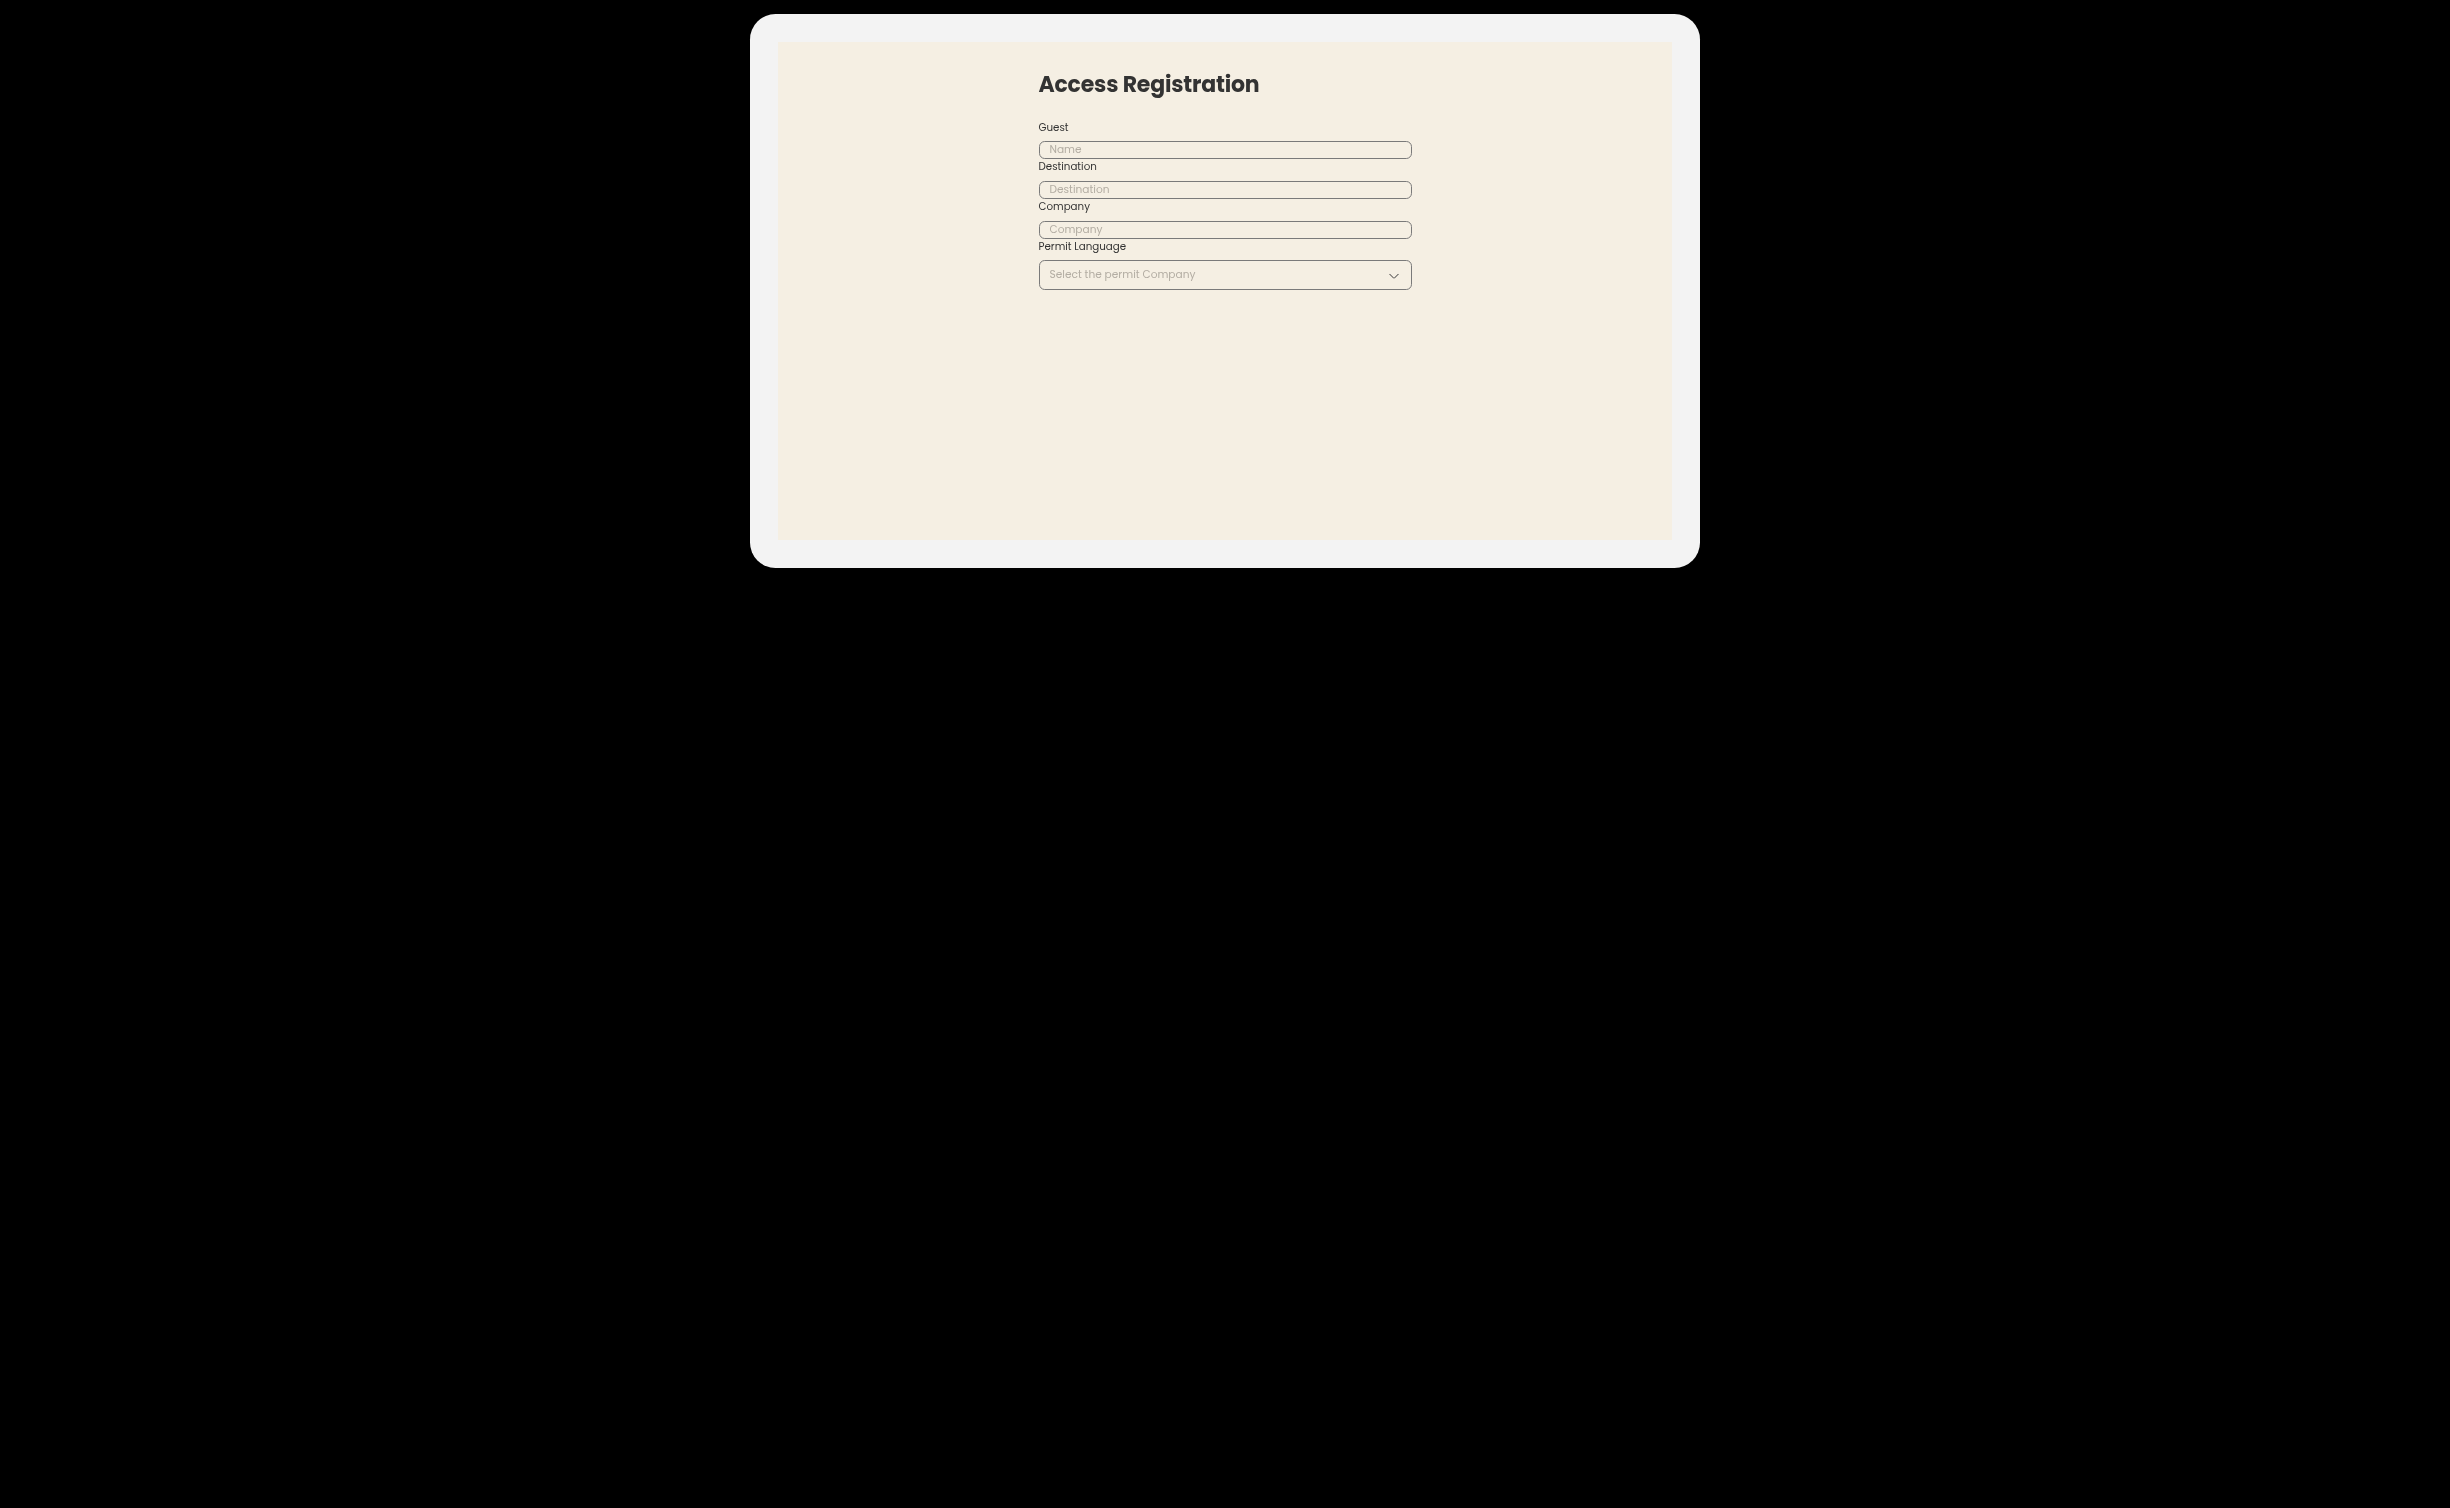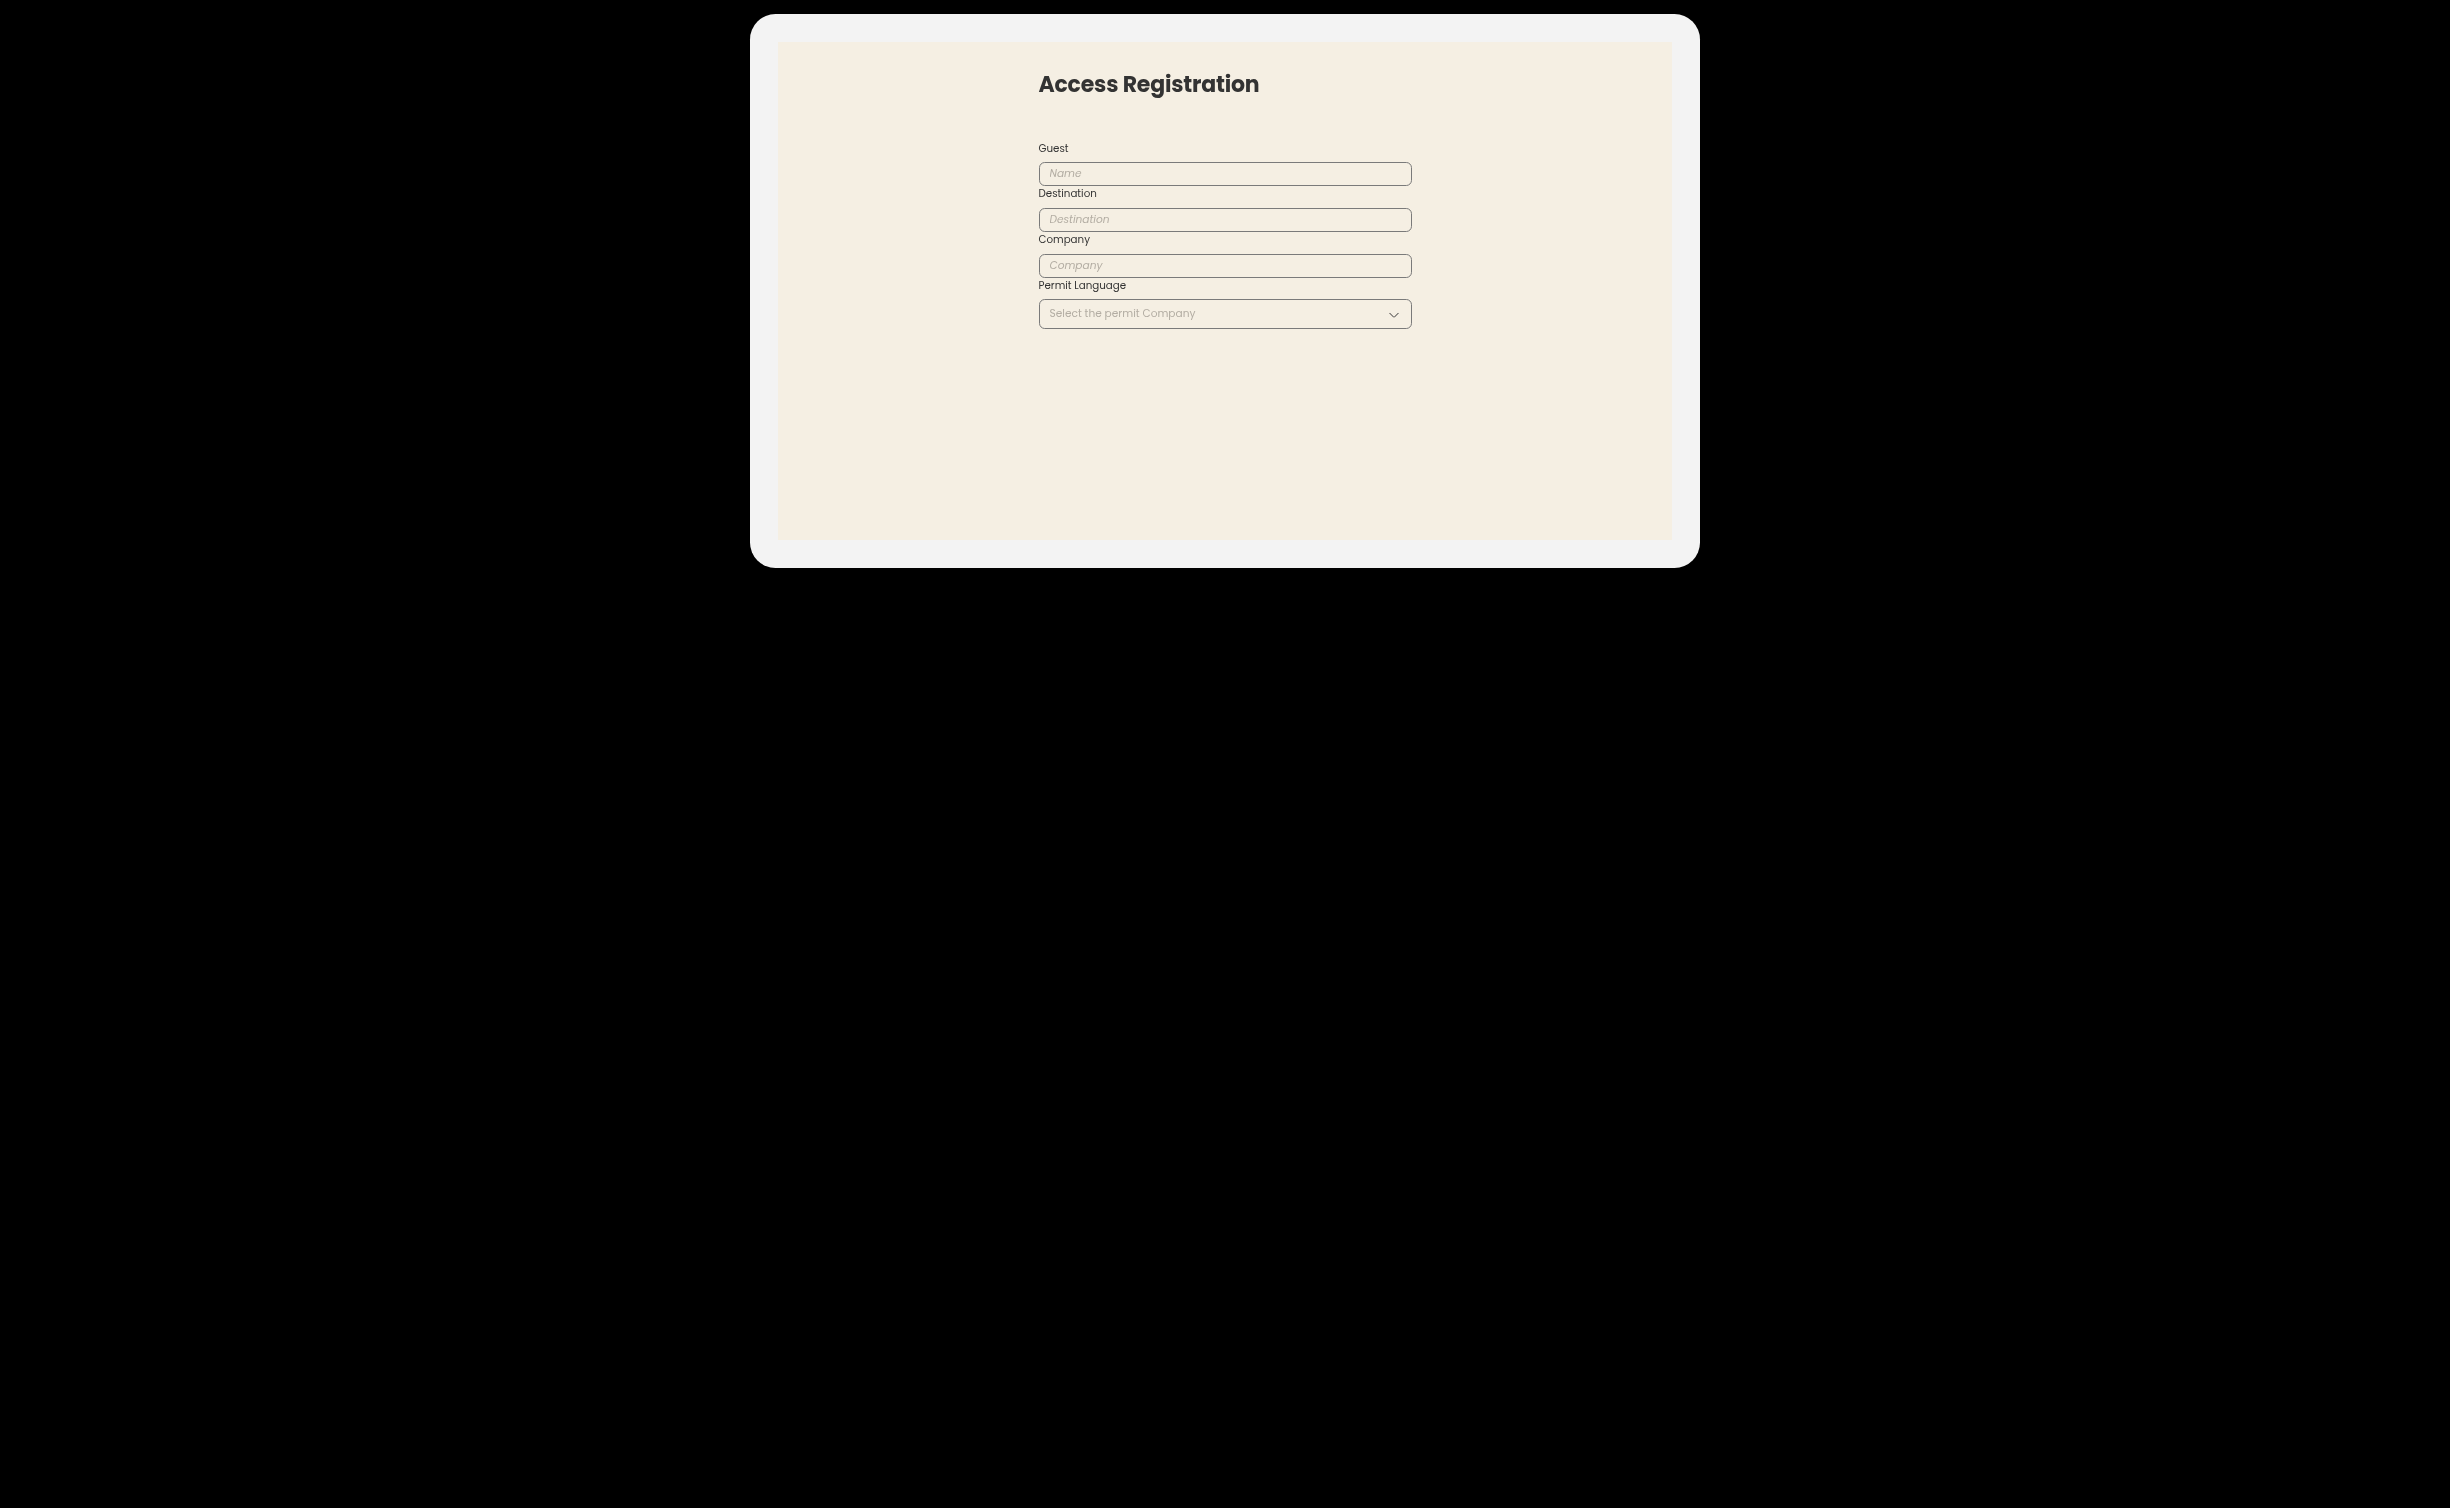--- a/index.html
+++ b/index.html
@@ -35,44 +35,43 @@
       justify-content: center;
       padding-top: 25.5px;
     }
     .form-wrapper {
       width: 373px;
     }
     .page-title {
       font-size: 22px;
       font-weight: 700;
       color: #333333;
-      margin-bottom: 40px;
+      margin-bottom: 19px;
       letter-spacing: -0.2px;
     }
     .form-group {
     }
     .form-label {
       display: block;
       font-size: 10.3px;
       color: #333333;
       margin-bottom: 5.7px;
       font-weight: 400;
     }
     .form-input {
       width: 100%;
-      height: 24px;
+      height: 18px;
       border: 0.7px solid #7a7a7a;
       border-radius: 5.7px;
       background: transparent;
       padding: 0 10px;
       font-size: 10.6px;
       color: #333;
       font-family: inherit;
       outline: none;
-      font-style: italic;
     }
     .form-input::placeholder {
       color: #b3ada3;
       font-weight: 400;
     }
     .select-wrapper {
       position: relative;
       width: 100%;
     }
     .form-select {

